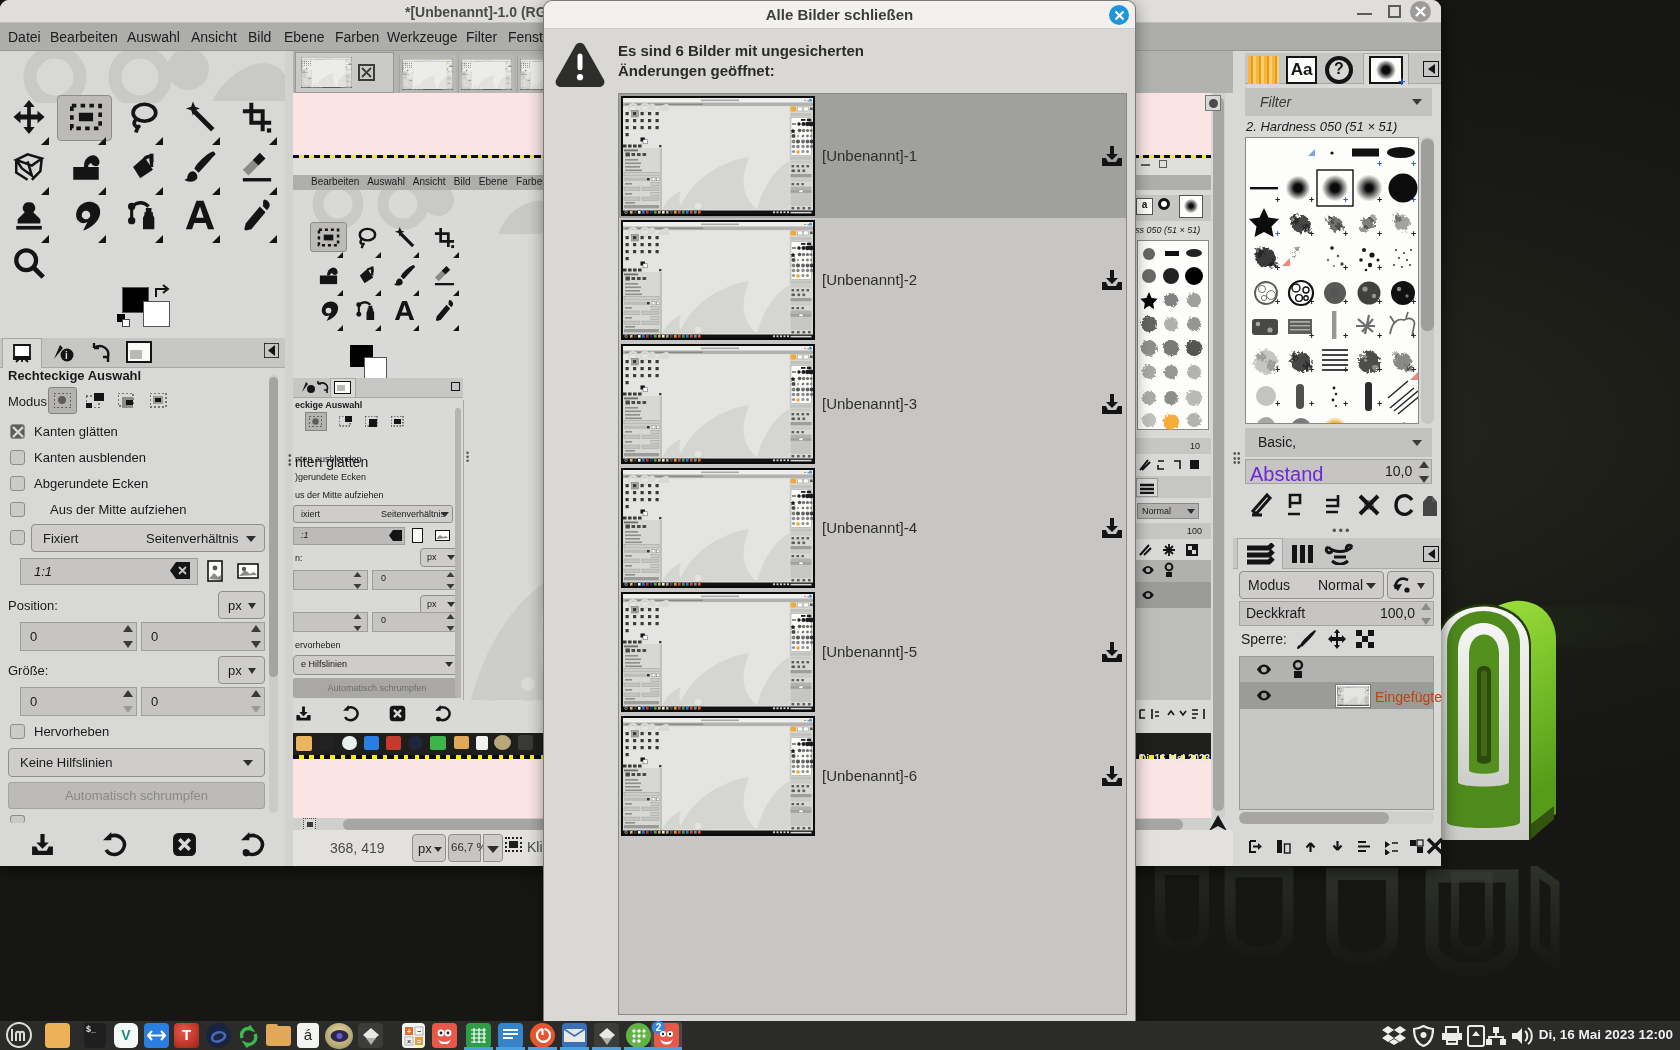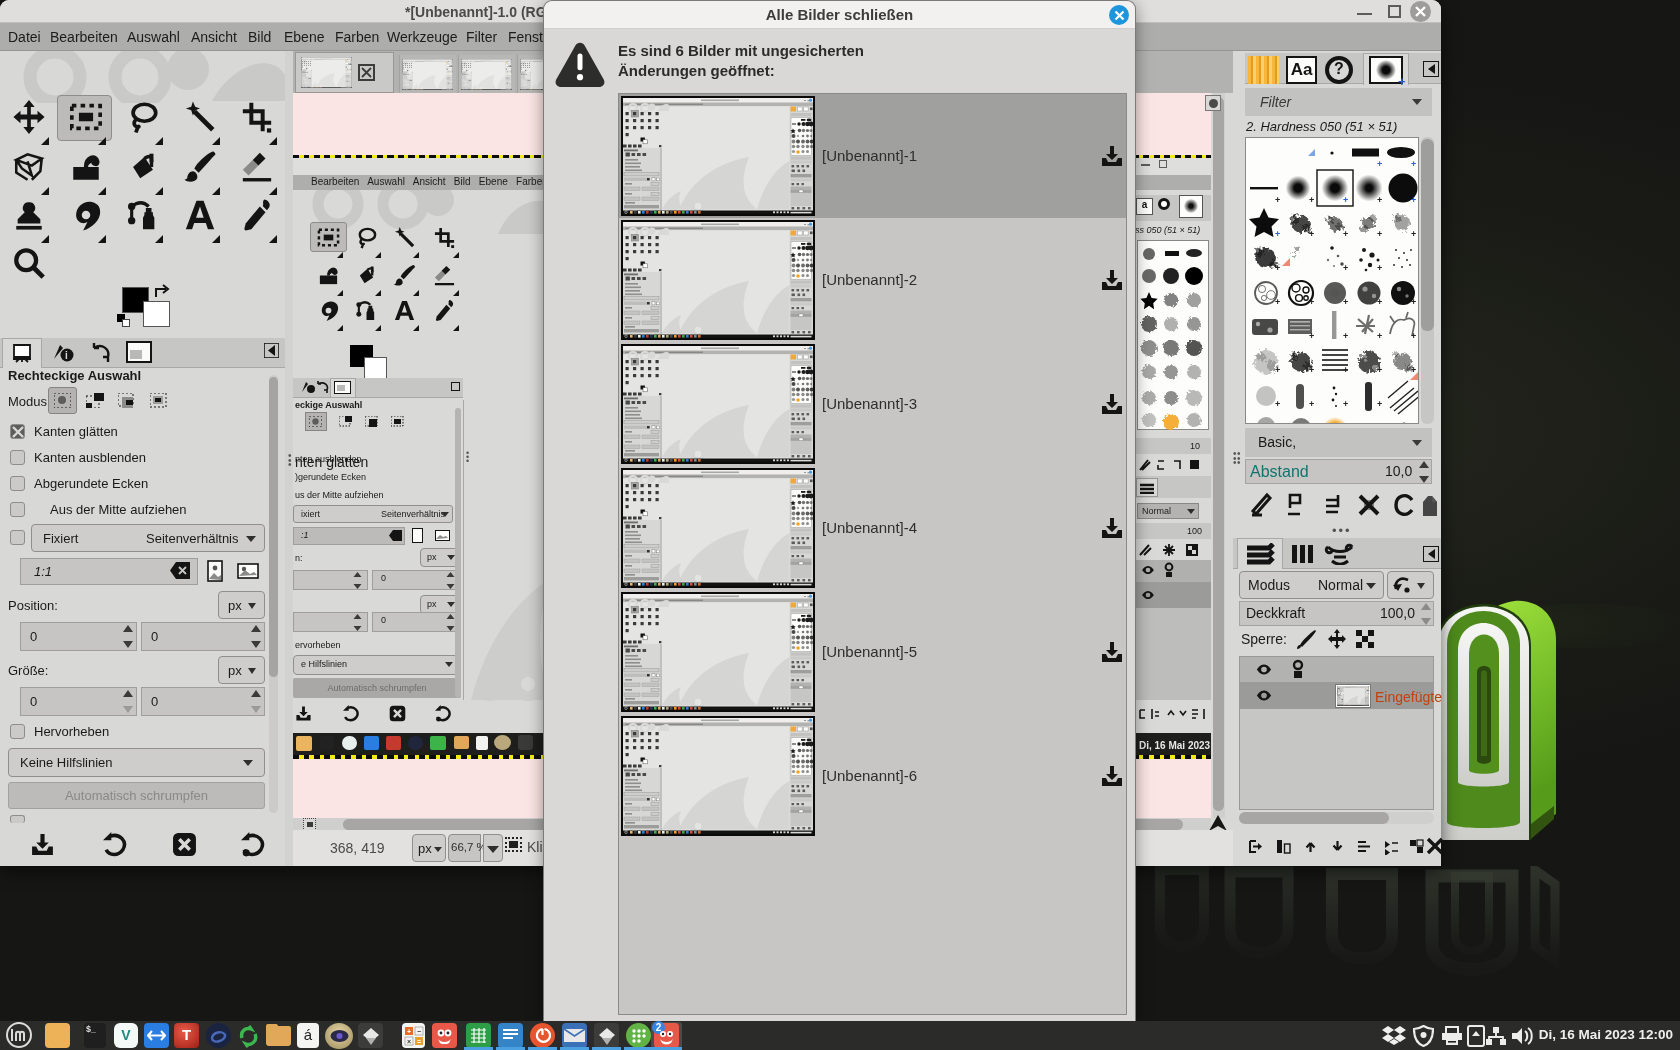--- a/index.html
+++ b/index.html
@@ -860,21 +860,21 @@
       <div class="abs" style="left:49px;top:643px;width:15px;height:14px;background:#e8f0ee;border-radius:7px"></div>
       <div class="abs" style="left:71px;top:643px;width:15px;height:14px;background:#2a7de1;border-radius:2px"></div>
       <div class="abs" style="left:93px;top:643px;width:15px;height:14px;background:#c43b2e;border-radius:2px"></div>
       <div class="abs" style="left:115px;top:643px;width:15px;height:14px;background:#20263c;border-radius:7px"></div>
       <div class="abs" style="left:137px;top:643px;width:16px;height:14px;background:#3cb44a;border-radius:2px"></div>
       <div class="abs" style="left:161px;top:643px;width:15px;height:13px;background:#e0a858;border-radius:2px"></div>
       <div class="abs" style="left:183px;top:643px;width:12px;height:14px;background:#f2f2f0;border-radius:2px"></div>
       <div class="abs" style="left:201px;top:642px;width:17px;height:15px;background:#b9a87c;border-radius:50%"></div>
       <div class="abs" style="left:225px;top:642px;width:15px;height:15px;background:#3a3a38;border-radius:3px"></div>
       <div class="abs" style="left:0;top:662px;width:918px;height:4px;background:repeating-linear-gradient(90deg,#0c0c0c 0 6px,#f2ec14 6px 10.5px)"></div>
-      <div class="abs" style="left:842px;top:640px;width:76px;height:22px;background:#1e1e1c;color:#e8e8e8;font-size:10px;font-weight:bold;padding:7px 0 0 4px">Di, 16 Mai 2023</div>
+      <div class="abs" style="left:842px;top:640px;width:76px;height:22px;background:#1e1e1c;color:#e8e8e8;font-size:10px;font-weight:bold;padding:20px 0 0 4px">Di, 16 Mai 2023</div>
     </div>
 
     <div class="abs" style="left:0;top:767px;width:918px;height:12px;background:#cfcfcd"></div>
     <div class="abs" style="left:10px;top:767px;width:13px;height:13px;background:#d8d8d6;border:1px dotted #444"></div>
     <div class="abs" style="left:14px;top:771px;width:6px;height:5px;background:#3a3a38"></div>
     <div class="abs" style="left:50px;top:768px;width:840px;height:11px;background:#a7a6a4;border-radius:6px"></div>
 
     <div class="abs" style="left:920px;top:42px;width:12px;height:725px;background:#cfcfcd"></div>
     <div class="abs" style="left:920px;top:46px;width:11px;height:714px;background:#a7a6a4;border-radius:6px"></div>
     <svg class="abs" style="left:914px;top:762px" width="22" height="20">
@@ -1105,21 +1105,21 @@
       </g>
   </svg>
   <div class="abs" style="left:1421px;top:137px;width:13px;height:287px;background:#c6c6c4;border-radius:6px"></div>
   <div class="abs" style="left:1421px;top:139px;width:13px;height:192px;background:#9e9e9c;border-radius:6px"></div>
 
   <div class="abs" style="left:1245px;top:428px;width:187px;height:29px;background:#c2c2c0"></div>
   <div class="abs" style="left:1258px;top:434px;font-size:14px;color:#1a1a1a">Basic,</div>
   <div class="caret" style="left:1412px;top:440px;border-top-color:#3a3a38"></div>
 
   <div class="abs" style="left:1245px;top:459px;width:187px;height:25px;background:#c6c5c3;border:1px solid #a4a3a1"></div>
-  <div class="abs" style="left:1250px;top:463px;font-size:16px;color:#0f766e">Abstand</div>
+  <div class="abs" style="left:1250px;top:463px;font-size:20px;color:#6d28d9">Abstand</div>
   <div class="abs" style="left:1385px;top:463px;font-size:14px;color:#1a1a1a">10,0</div>
   <svg class="abs" style="left:1418px;top:461px" width="12" height="22">
       <path d="M6 0 l5 7 h-10z" fill="#3a3a38"></path>
       <path d="M6 22 l5 -7 h-10z" fill="#3a3a38"></path>
     </svg>
 
   <svg class="abs" style="left:1250px;top:492px" width="24" height="26">
       <path d="M3 19 L17 3 l3 3 -14 16z M2 23 h10" stroke="#141414" stroke-width="3" fill="none"></path>
     </svg>
   <svg class="abs" style="left:1286px;top:492px" width="24" height="26">

